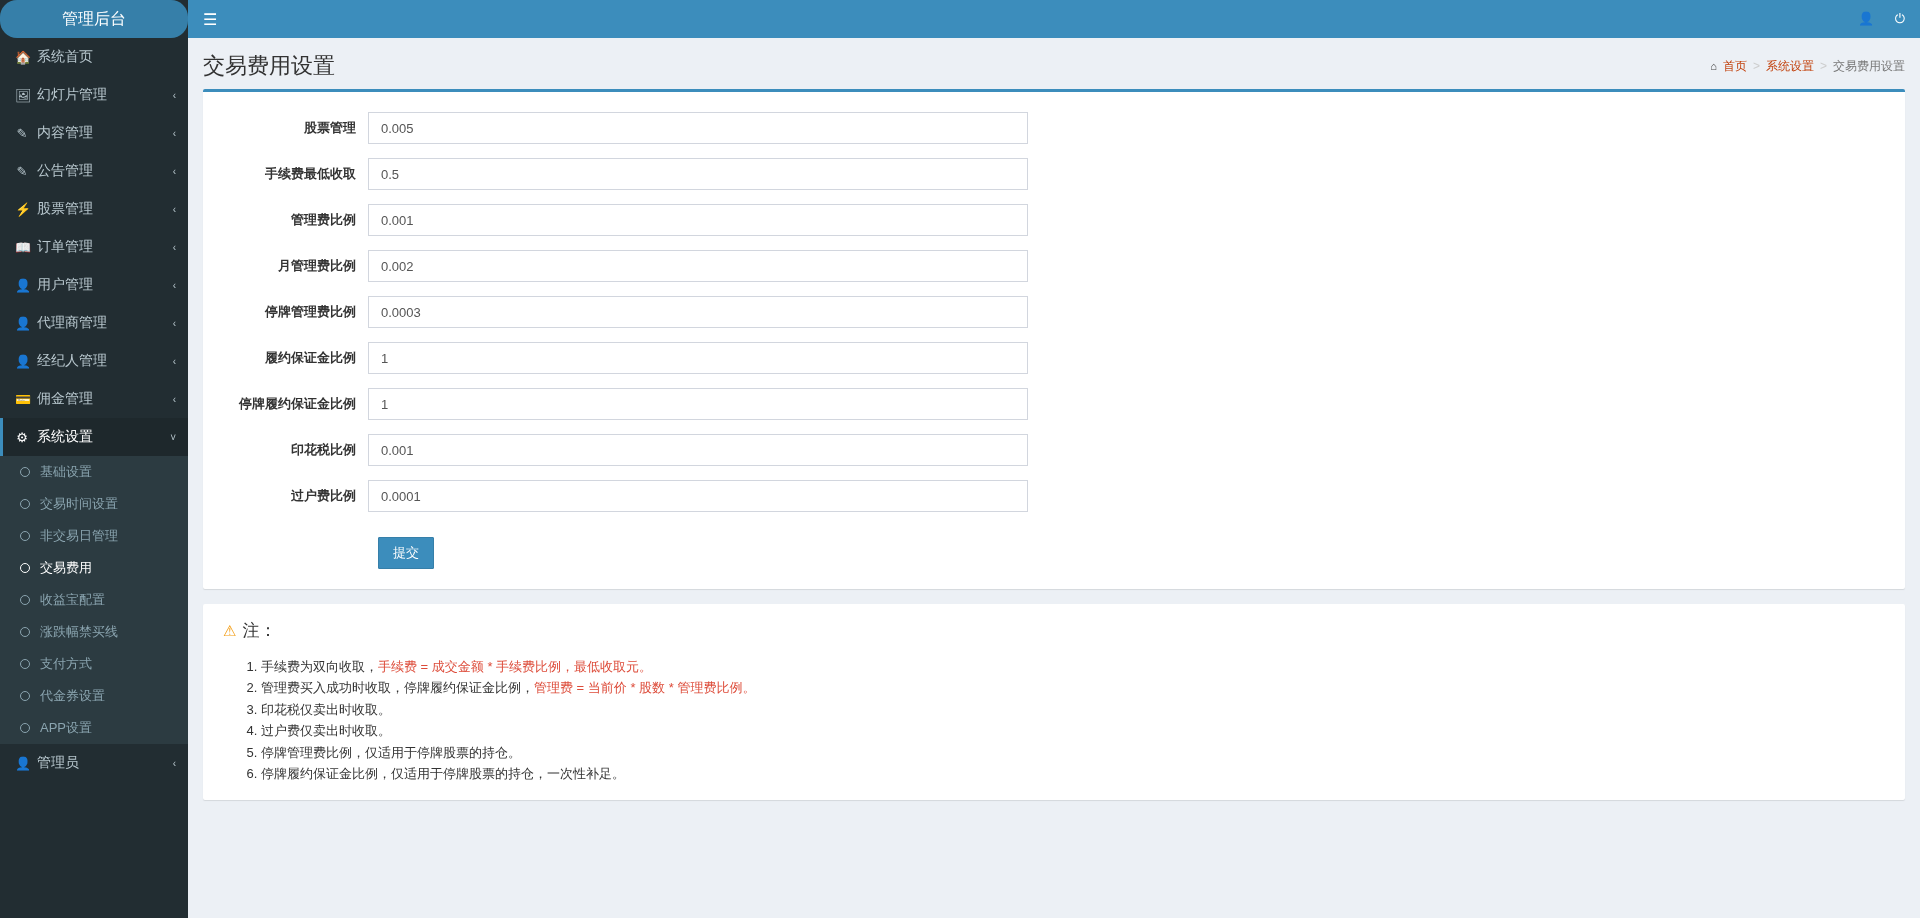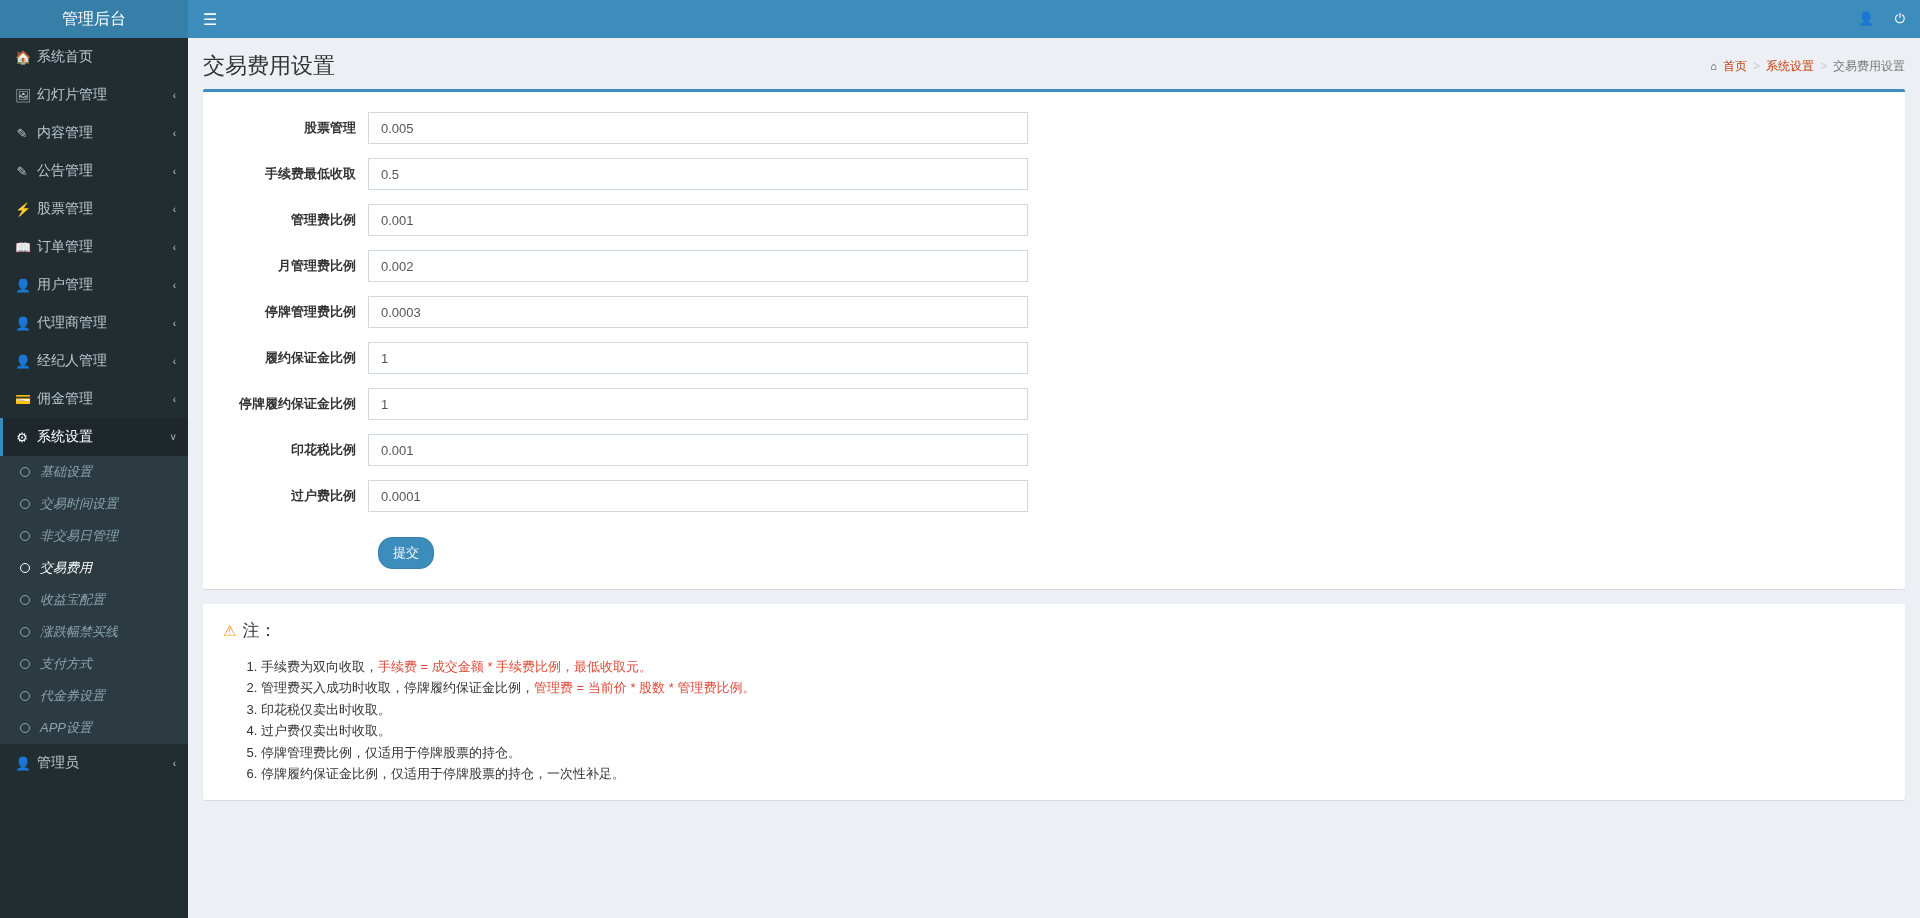--- a/index.html
+++ b/index.html
@@ -1,27 +1,27 @@
 <!DOCTYPE html>
 <html><head>
 <meta charset="utf-8">
 <style>
 * { margin: 0; padding: 0; box-sizing: border-box; }
 body { font-family: "Helvetica Neue", Helvetica, Arial, "Microsoft YaHei", sans-serif; font-size: 14px; color: #333; background: #ecf0f5; }
 .wrapper { display: flex; min-height: 100vh; }
 
 
 .sidebar { width: 188px; background: #222d32; color: #b8c7ce; flex-shrink: 0; }
-.brand { height: 38px; background: #367fa9; color: #fff; font-size: 16px; display: flex; align-items: center; justify-content: center; }
+.brand { height: 38px; background: #367fa9; color: #fff; font-size: 16px; display: flex; align-items: center; justify-content: center; border-radius: 17px; }
 .nav { list-style: none; }
 .nav-item { display: flex; align-items: center; padding: 10px 15px; cursor: pointer; color: #b8c7ce; position: relative; }
 .nav-item.active { background: #1e282c; color: #fff; border-left: 3px solid #3c8dbc; padding-left: 12px; }
 .nav-item .icon { width: 14px; text-align: center; margin-right: 8px; font-size: 13px; }
 .nav-item .chevron { position: absolute; right: 12px; font-size: 10px; color: #b8c7ce; }
-.sub-nav { list-style: none; background: #2c3b41; font-style: italic; }
+.sub-nav { list-style: none; background: #2c3b41; }
 .sub-item { display: flex; align-items: center; padding: 7px 15px 7px 20px; cursor: pointer; color: #8aa4af; font-size: 13px; }
 .sub-item.active { color: #fff; }
 .sub-item .circ { width: 10px; height: 10px; border: 1.5px solid currentColor; border-radius: 50%; margin-right: 10px; flex-shrink: 0; }
 
 
 .main { flex: 1; display: flex; flex-direction: column; }
 .topbar { height: 38px; background: #3c8dbc; display: flex; align-items: center; justify-content: space-between; padding: 0 15px; color: #fff; }
 .topbar .toggle { cursor: pointer; font-size: 16px; }
 .topbar .right { display: flex; gap: 20px; }
 .topbar .right span { cursor: pointer; font-size: 13px; }
@@ -34,21 +34,21 @@
 .breadcrumb a { color: #c2410c; text-decoration: none; cursor: pointer; }
 .breadcrumb .current { color: #777; }
 
 .content { padding: 0 15px 15px; }
 .box { background: #fff; border-top: 3px solid #3c8dbc; border-radius: 2px; padding: 20px 10px; margin-bottom: 15px; box-shadow: 0 1px 1px rgba(0,0,0,0.1); }
 
 .form-group { display: flex; align-items: center; margin-bottom: 14px; }
 .form-group label { width: 155px; text-align: right; padding-right: 12px; font-weight: 700; font-size: 13px; color: #333; }
 .form-group input { width: 660px; height: 32px; padding: 6px 12px; border: 1px solid #d2d6de; font-size: 13px; color: #555; background: #fff; }
 .btn-row { margin-left: 165px; margin-top: 25px; }
-.btn { background: #3c8dbc; color: #fff; border: 1px solid #367fa9; padding: 6px 14px; font-size: 13px; cursor: pointer; border-radius: 14px; }
+.btn { background: #3c8dbc; color: #fff; border: 1px solid #367fa9; padding: 6px 14px; font-size: 13px; cursor: pointer; border-radius: 1px; }
 
 .note-box { background: #fff; border-radius: 2px; padding: 15px 20px; box-shadow: 0 1px 1px rgba(0,0,0,0.1); }
 .note-title { font-size: 17px; color: #333; display: flex; align-items: center; gap: 6px; margin-bottom: 14px; }
 .note-title .warn-icon { color: #f39c12; font-size: 15px; }
 .note-list { list-style: decimal; padding-left: 38px; font-size: 13px; line-height: 1.65; color: #333; }
 .note-list li .red { color: #dd4b39; }
 </style>
 </head>
 <body>
 

